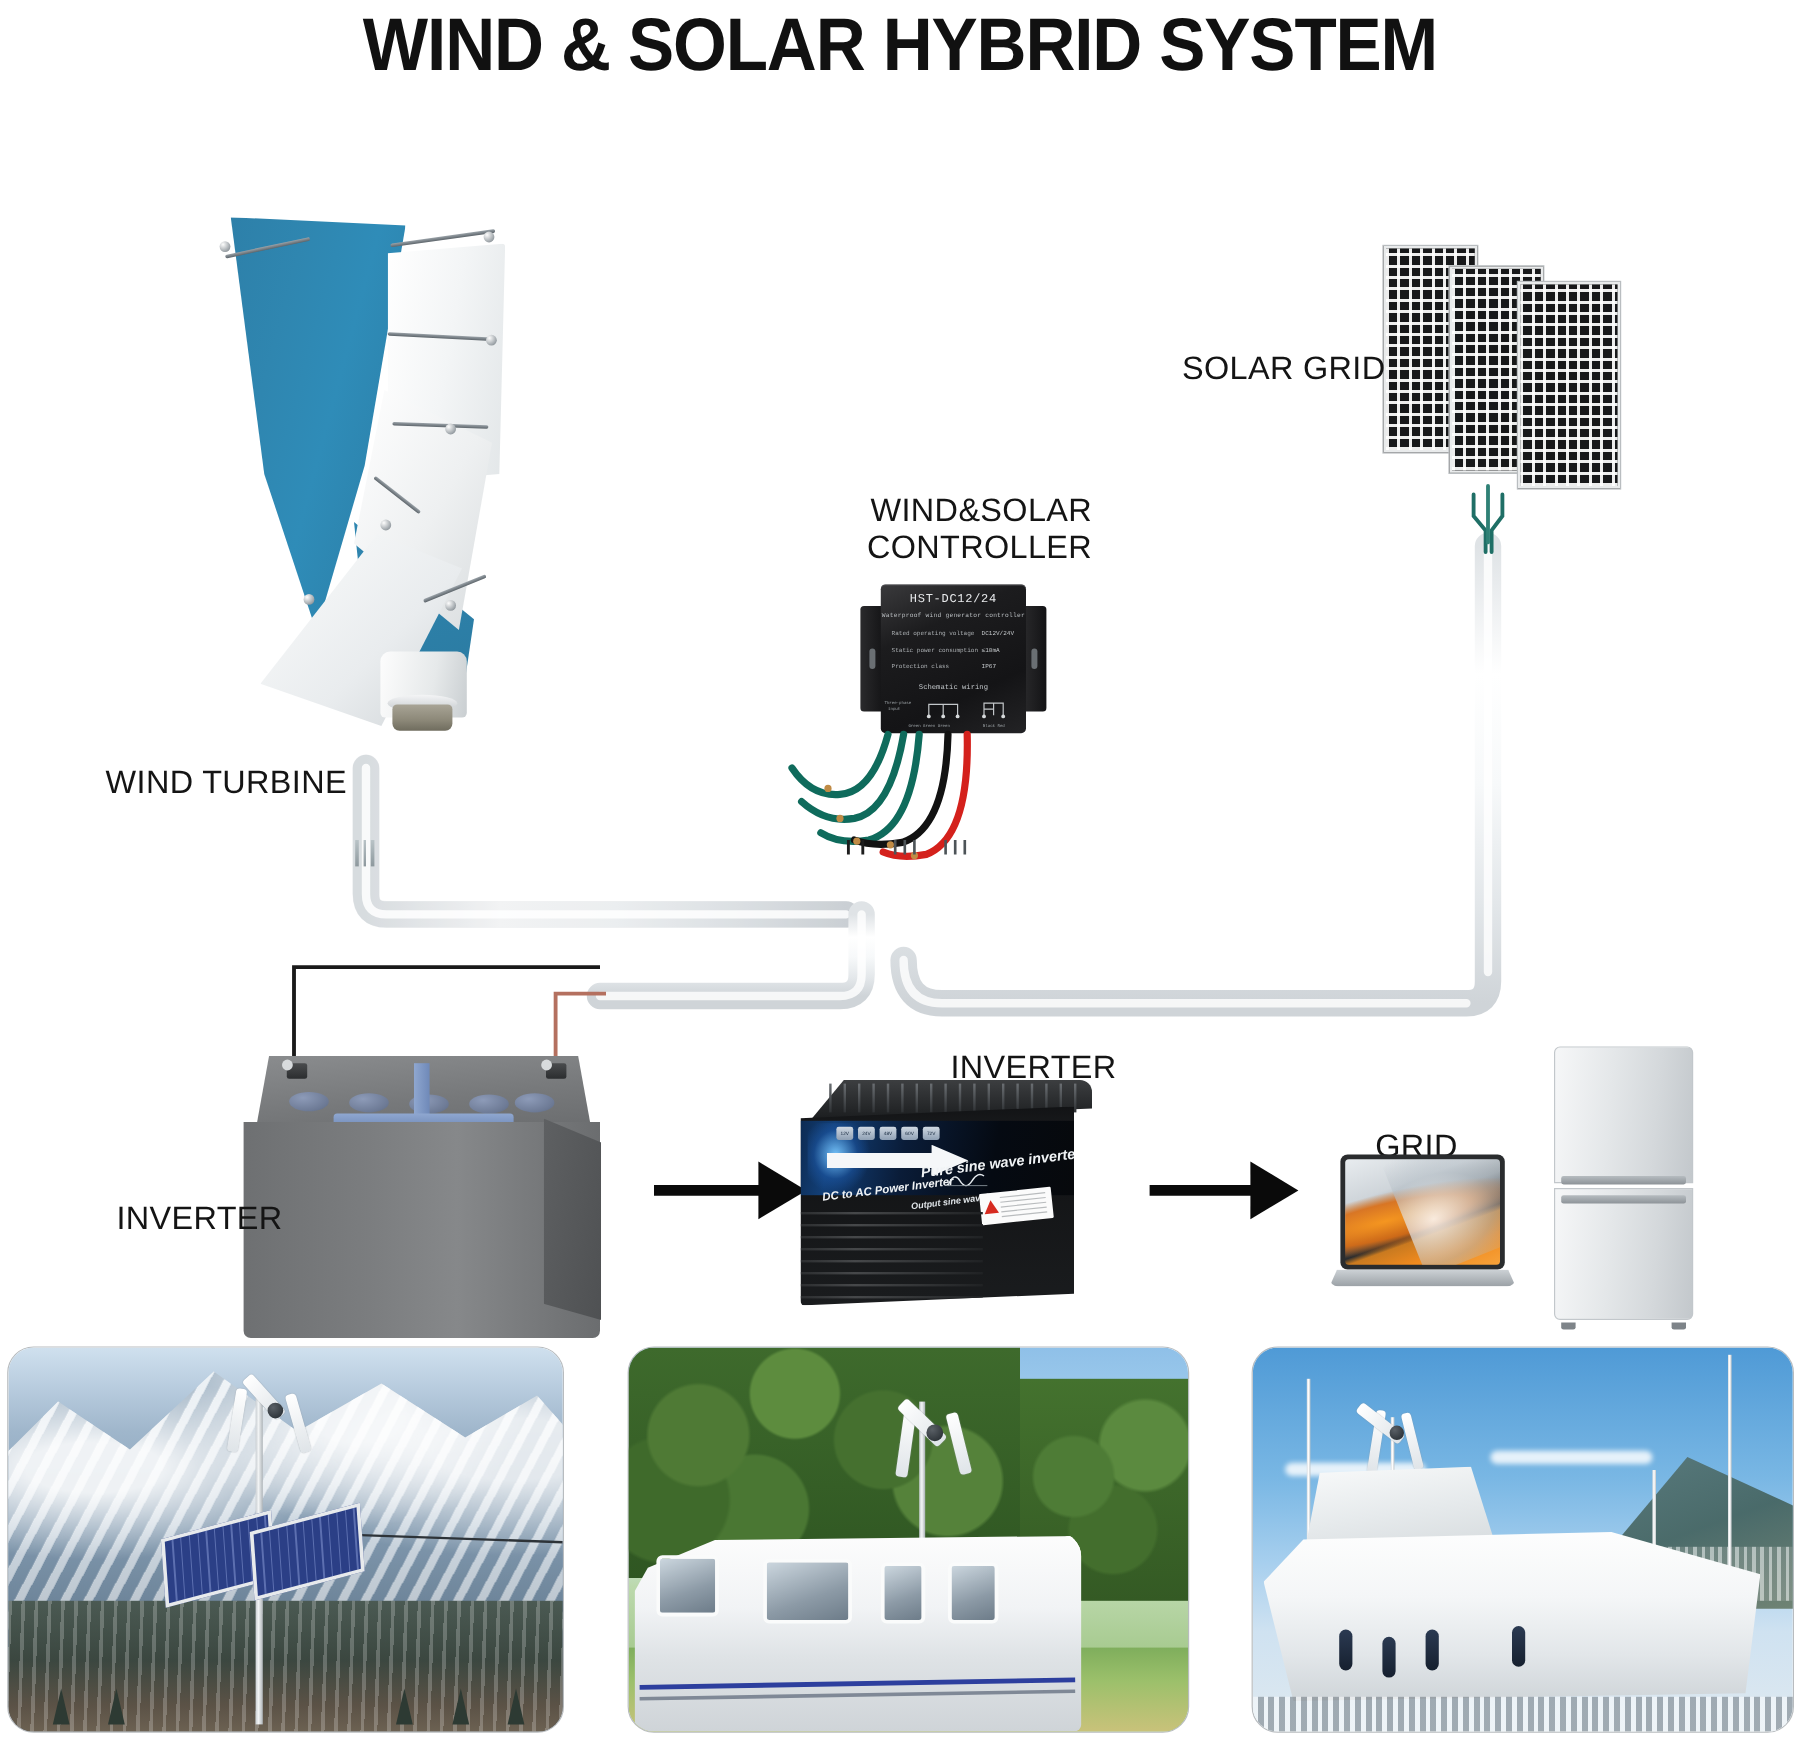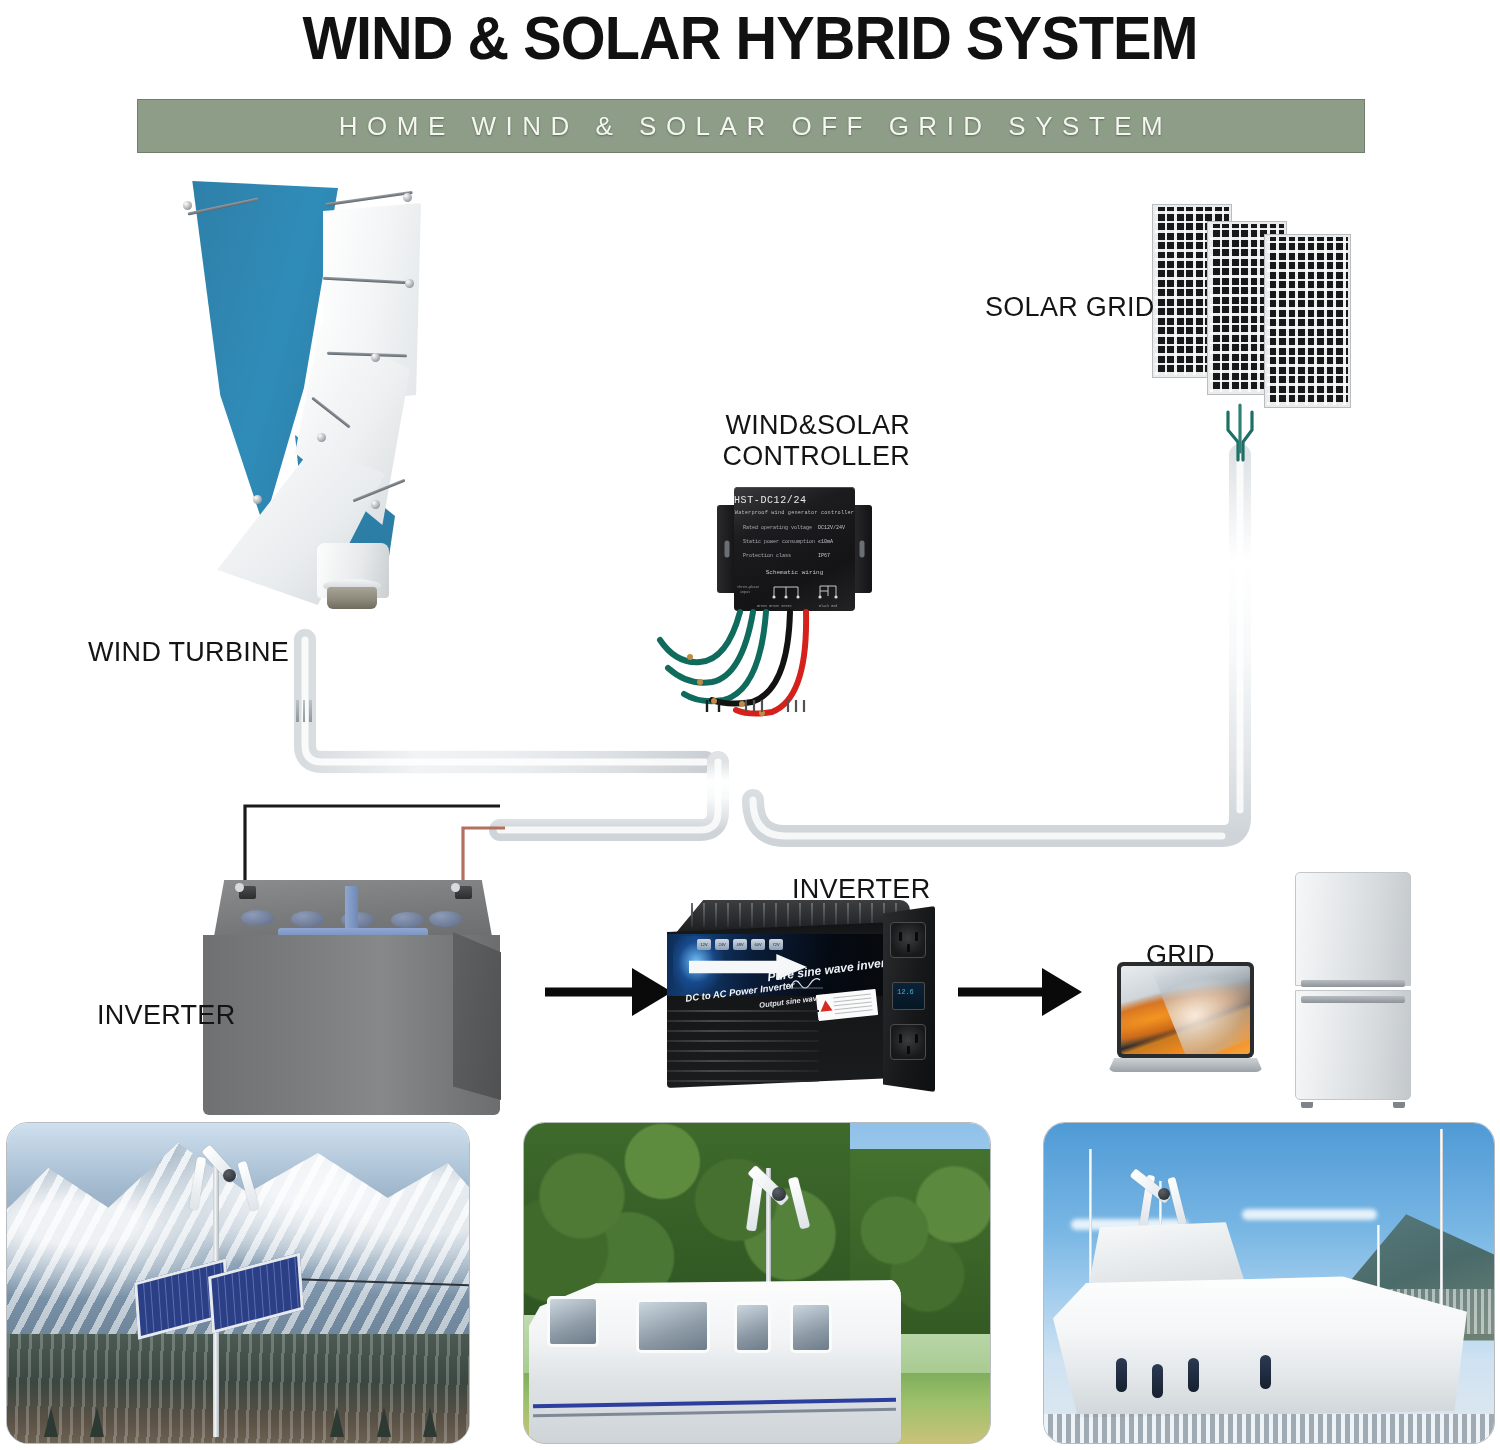--- a/index.html
+++ b/index.html
@@ -126,21 +126,21 @@
   }
   .ctrl-ear.l { left: 0; }
   .ctrl-ear.r { right: 0; }
   .ctrl-ear::after {
     content: ""; position: absolute; left: 50%; top: 50%;
     transform: translate(-50%,-50%);
     width: 5px; height: 17px; border-radius: 3px;
     background: #6a6f73;
   }
   .ctrl-txt { position: absolute; color: #cfd2d4; font-family: "Liberation Mono", monospace; white-space: nowrap; }
-  .ctrl-model { left: 0; right: 0; top: 8px; text-align: left; font-size: 10px; letter-spacing: .6px; color: #e8eaec; }
+  .ctrl-model { left: 0; right: 0; top: 8px; text-align: center; font-size: 10px; letter-spacing: .6px; color: #e8eaec; }
   .ctrl-sub   { left: 0; right: 0; top: 23px; text-align: center; font-size: 5.2px; letter-spacing: .2px; color: #b9bdc0; }
   .ctrl-row   { left: 9px; top: 38px; font-size: 5px; color: #a9adb0; }
   .ctrl-row2  { left: 9px; top: 52px; font-size: 5px; color: #a9adb0; }
   .ctrl-row3  { left: 9px; top: 66px; font-size: 5px; color: #a9adb0; }
   .ctrl-val   { position: absolute; font-family: "Liberation Mono", monospace; font-size: 5px; color: #c2c6c9; left: 84px; }
   .ctrl-sch   { left: 0; right: 0; top: 82px; text-align: center; font-size: 6px; color: #c2c6c9; }
   .ctrl-diag  { position: absolute; left: 22px; top: 95px; width: 100px; height: 24px; }
   .ctrl-small { position: absolute; font-family: "Liberation Mono", monospace; font-size: 3.4px; color: #9aa0a4; white-space: nowrap; }
 
   
@@ -439,23 +439,20 @@
   .mini-turb i { position:absolute; background: linear-gradient(#ffffff,#dfe4e8); border-radius:3px; box-shadow:0 0 1px #8c949a; }
   .mini-hub { position:absolute; border-radius:50%; background: radial-gradient(circle at 35% 30%,#5a6066,#20262b); }
 </style>
 </head>
 <body>
 
 <div id="page">
 
   <div class="title">WIND &amp; SOLAR HYBRID SYSTEM</div>
 
-  <div class="subbar">
-    <div class="subbar-text">HOME WIND &amp; SOLAR OFF GRID SYSTEM</div>
-  </div>
 
   <div id="turbine">
     <div class="blade-blue"></div>
     <div class="blade-blue2"></div>
     <div class="blade-white1"></div>
     <div class="blade-white2"></div>
     <div class="blade-white3"></div>
 
     <div class="strut" style="left:12px;  top:30px;  width:72px; transform:rotate(-12deg);"></div>
     <div class="strut" style="left:150px; top:22px;  width:88px; transform:rotate(-8deg);"></div>
@@ -690,35 +687,20 @@
           <i style="top:14px"></i>
           <i style="top:24px"></i>
           <i style="top:34px"></i>
         <i style="top:44px"></i>
           <i style="top:54px"></i>
           <i style="top:64px"></i>
           <i style="top:74px"></i>
       </div>
     </div>
 
-    <div class="inv-right">
-      <div class="socket" style="top:16px;">
-        <i style="left:8px;  top:9px;  width:3px; height:9px;"></i>
-        <i style="left:24px; top:9px;  width:3px; height:9px;"></i>
-        <i style="left:16px; top:21px; width:3px; height:8px;"></i>
-      </div>
-      <div class="lcd">
-        <span>12.6</span>
-      </div>
-      <div class="socket" style="top:118px;">
-        <i style="left:8px;  top:9px;  width:3px; height:9px;"></i>
-        <i style="left:24px; top:9px;  width:3px; height:9px;"></i>
-        <i style="left:16px; top:21px; width:3px; height:8px;"></i>
-      </div>
-    </div>
   </div>
 
   <div class="lbl" style="left:1146px; top:940px;">GRID</div>
 
   <div id="laptop">
     <div class="lap-screen">
       <div class="lap-wall"></div>
     </div>
     <div class="lap-base"></div>
   </div>

